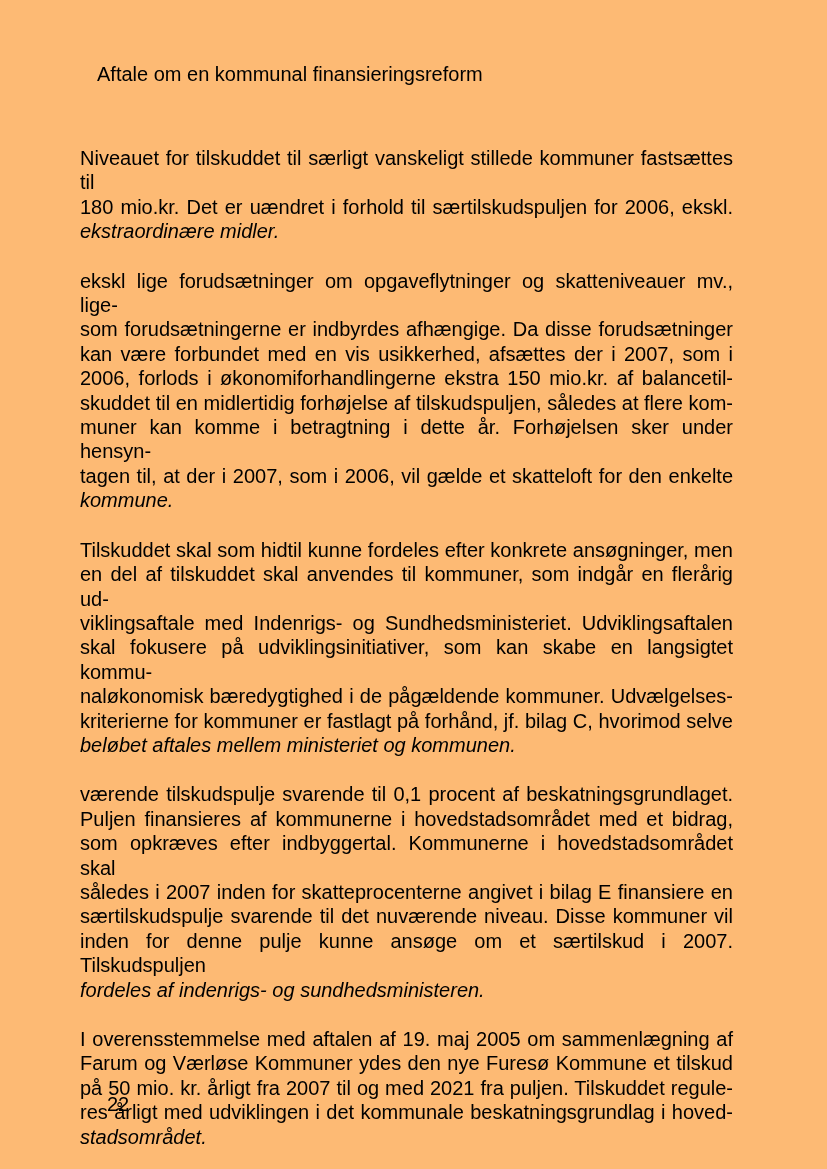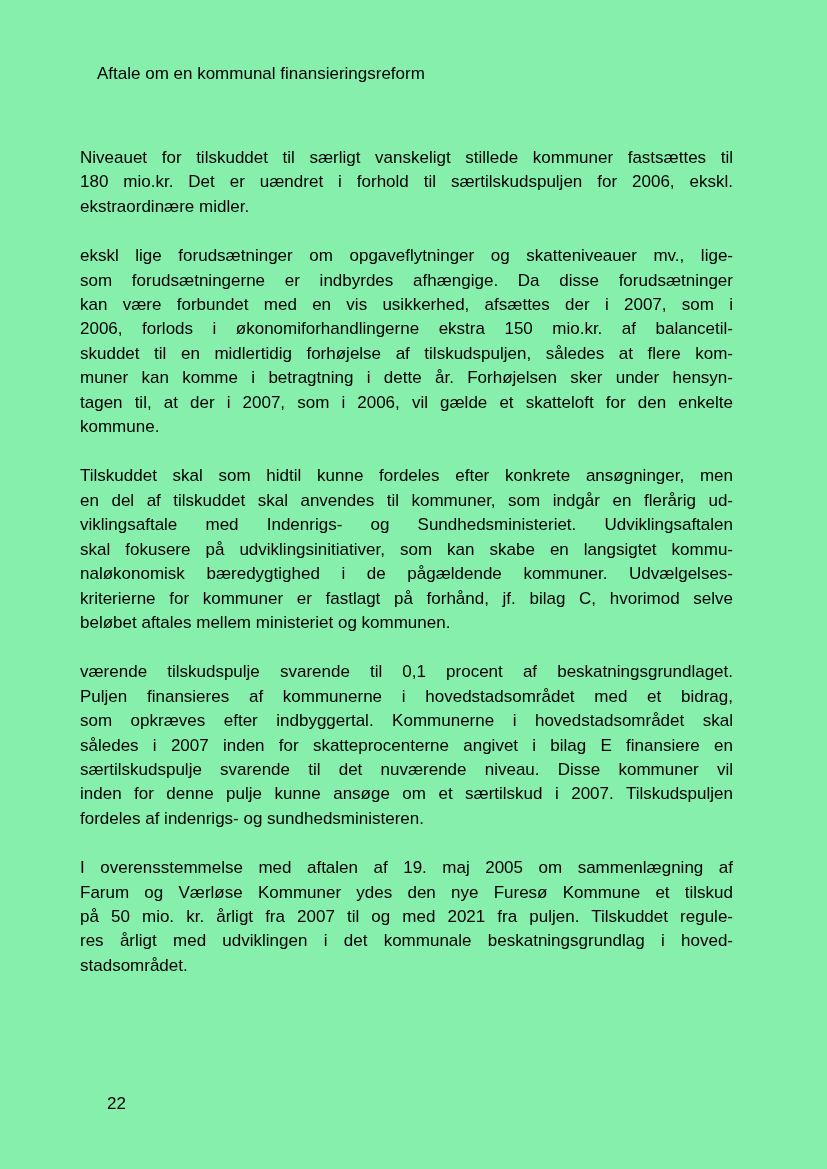--- a/index.html
+++ b/index.html
@@ -4,23 +4,23 @@
 <style>
   html, body {
     margin: 0;
     padding: 0;
     background: #ffffff;
   }
   .page {
     position: relative;
     width: 827px;
     height: 1169px;
-    background: #86efac;
+    background: #fdba74;
     font-family: "Liberation Sans", sans-serif;
-    font-size: 17px;
+    font-size: 20px;
     color: #000000;
     overflow: hidden;
   }
   .header {
     position: absolute;
     left: 97px;
     top: 62px;
     width: 653px;
     line-height: 24.4px;
     text-align: left;
@@ -36,20 +36,21 @@
     margin: 0 0 25px 0;
   }
   .line {
     line-height: 24.4px;
     text-align: justify;
     text-align-last: justify;
   }
   .line.last {
     text-align: left;
     text-align-last: left;
+    font-style: italic;
   }
   .page-number {
     position: absolute;
     left: 107px;
     top: 1092px;
     line-height: 24.4px;
   }
 </style>
 </head>
 <body>

